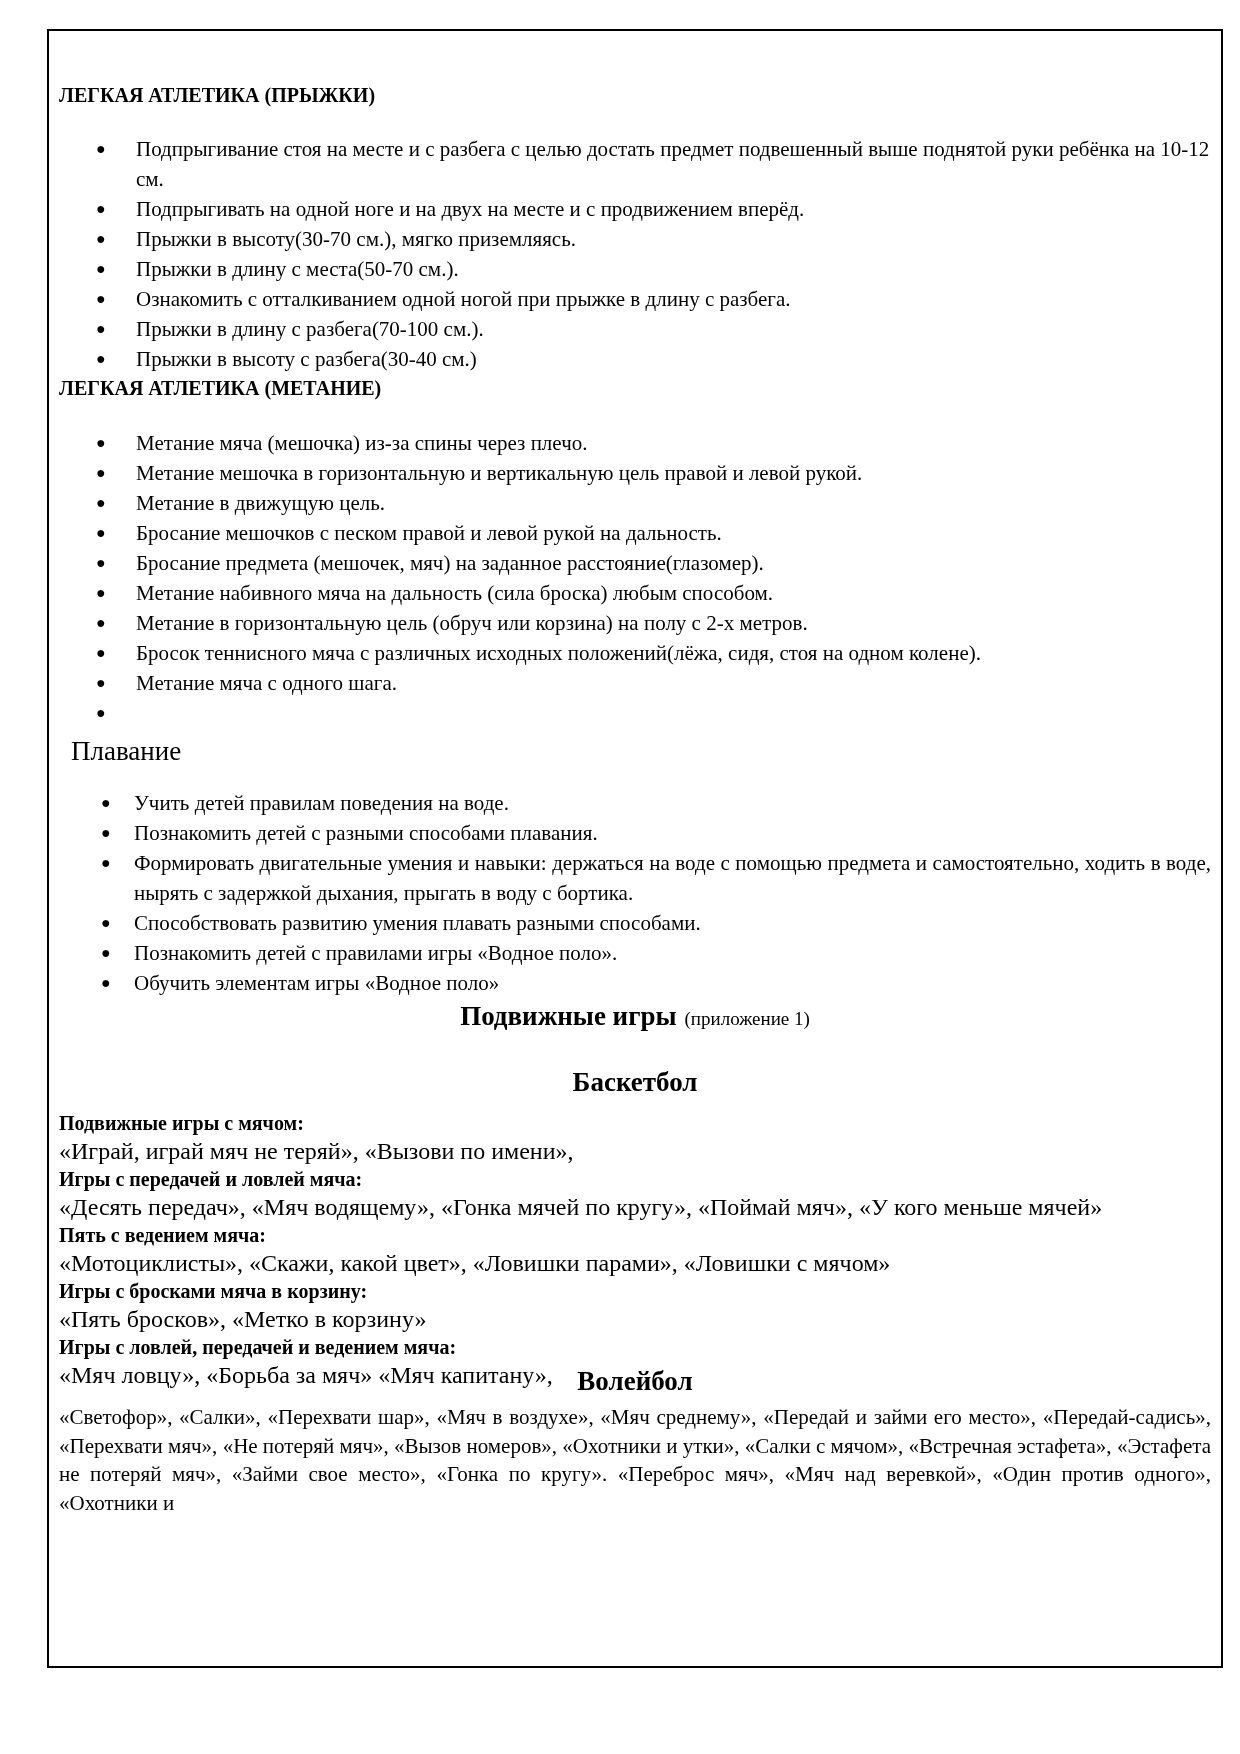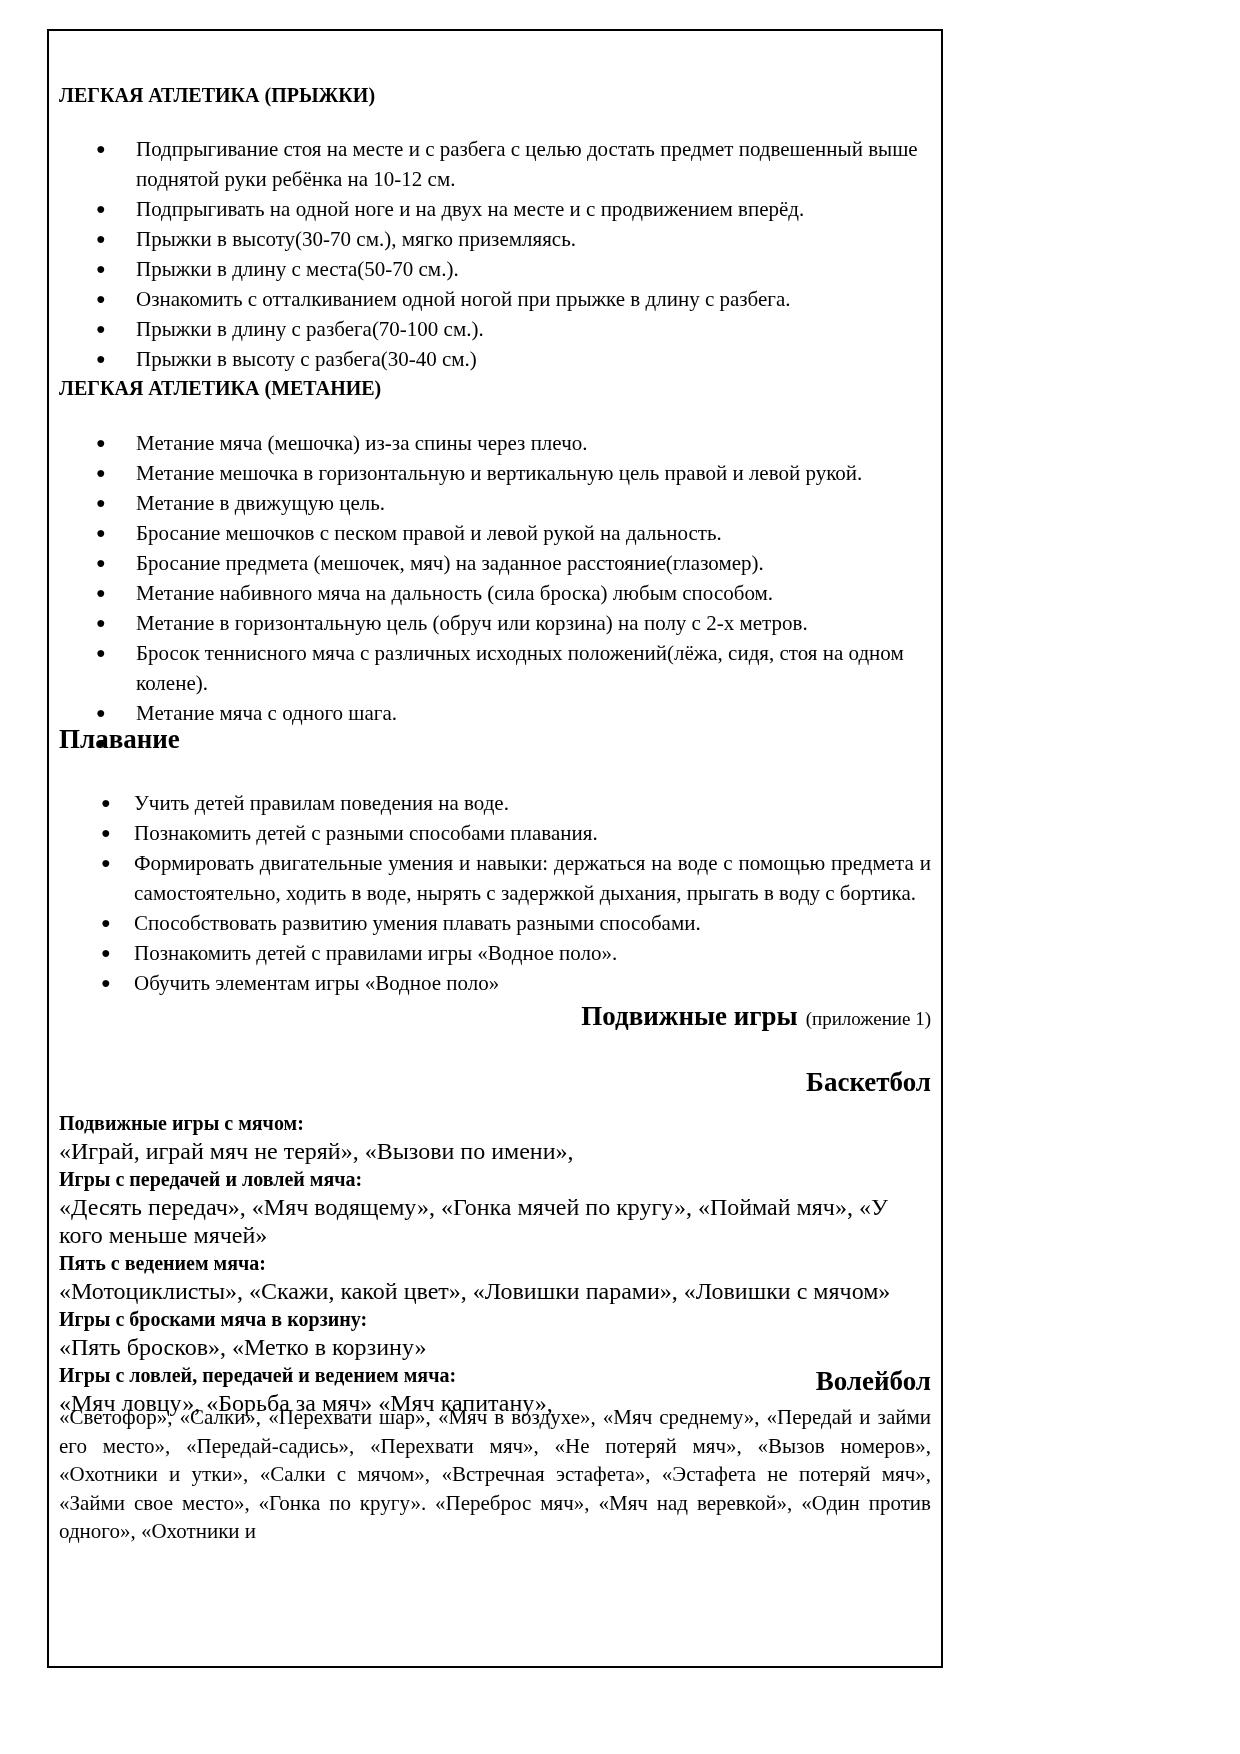--- a/index.html
+++ b/index.html
@@ -1,28 +1,28 @@
 <!DOCTYPE html>
 <html><head>
 <meta charset="utf-8">
 <style>
   html, body { margin: 0; padding: 0; background: #ffffff; }
   body { width: 1240px; height: 1754px; position: relative; overflow: hidden;
          font-family: "Liberation Serif", serif; color: #000; }
-  .frame { position: absolute; left: 47px; top: 29px; width: 896px; height: 1639px;
+  .frame { position: absolute; left: 47px; top: 29px; width: 1176px; height: 1639px;
            border: 2px solid #000; box-sizing: border-box; overflow: hidden; }
   .inner { position: absolute; left: 10px; right: 10px; top: 0; }
   .h-caps { font-weight: bold; font-size: 20px; margin: 0; position: absolute; left: 0; }
   ul.blist { list-style: none; margin: 0; padding: 0; position: absolute; left: 0; right: 0; }
   ul.blist li { position: relative; font-size: 21px; line-height: 30px; padding-left: 77px; }
   ul.blist li .bul { position: absolute; left: 37px; top: 0; font-size: 16px; }
   ul.blist.swim li { padding-left: 75px; text-align: justify; }
   ul.blist.swim li .bul { left: 42px; }
-  .h-big { font-weight: bold; font-size: 27px; position: absolute; margin: 0; text-align: right; }
-  .center-title { position: absolute; left: 0; right: 0; text-align: right; margin: 0; }
+  .h-big { font-weight: normal; font-size: 27px; position: absolute; margin: 12px; text-align: right; }
+  .center-title { position: absolute; left: 0; right: 0; text-align: center; margin: 0; }
   .games-title { font-weight: bold; font-size: 27px; }
   .games-note { font-size: 19px; font-weight: normal; }
   .cat-label { font-weight: bold; font-size: 20px; line-height: 28px; }
   .cat-text { font-size: 24px; line-height: 28px; }
   .games-block { position: absolute; left: 0; right: 0; }
   .volley { position: absolute; left: 0; right: 0; font-size: 21px; line-height: 28.5px; text-align: justify; }
 </style>
 </head>
 <body>
 

